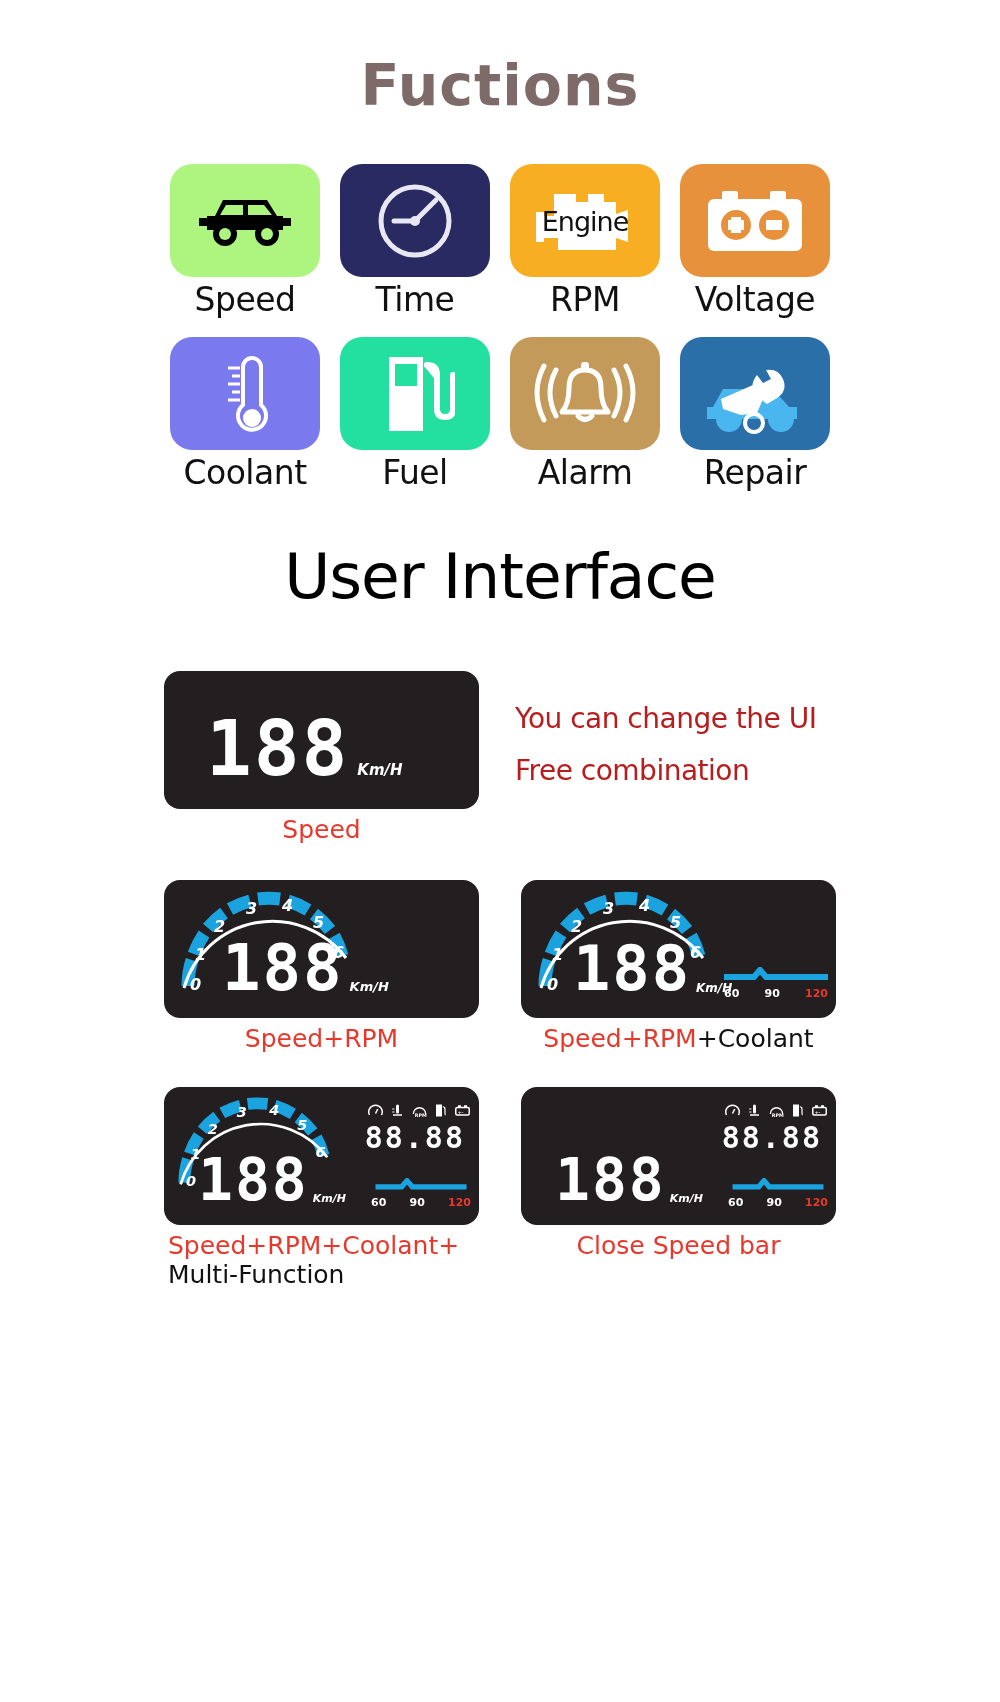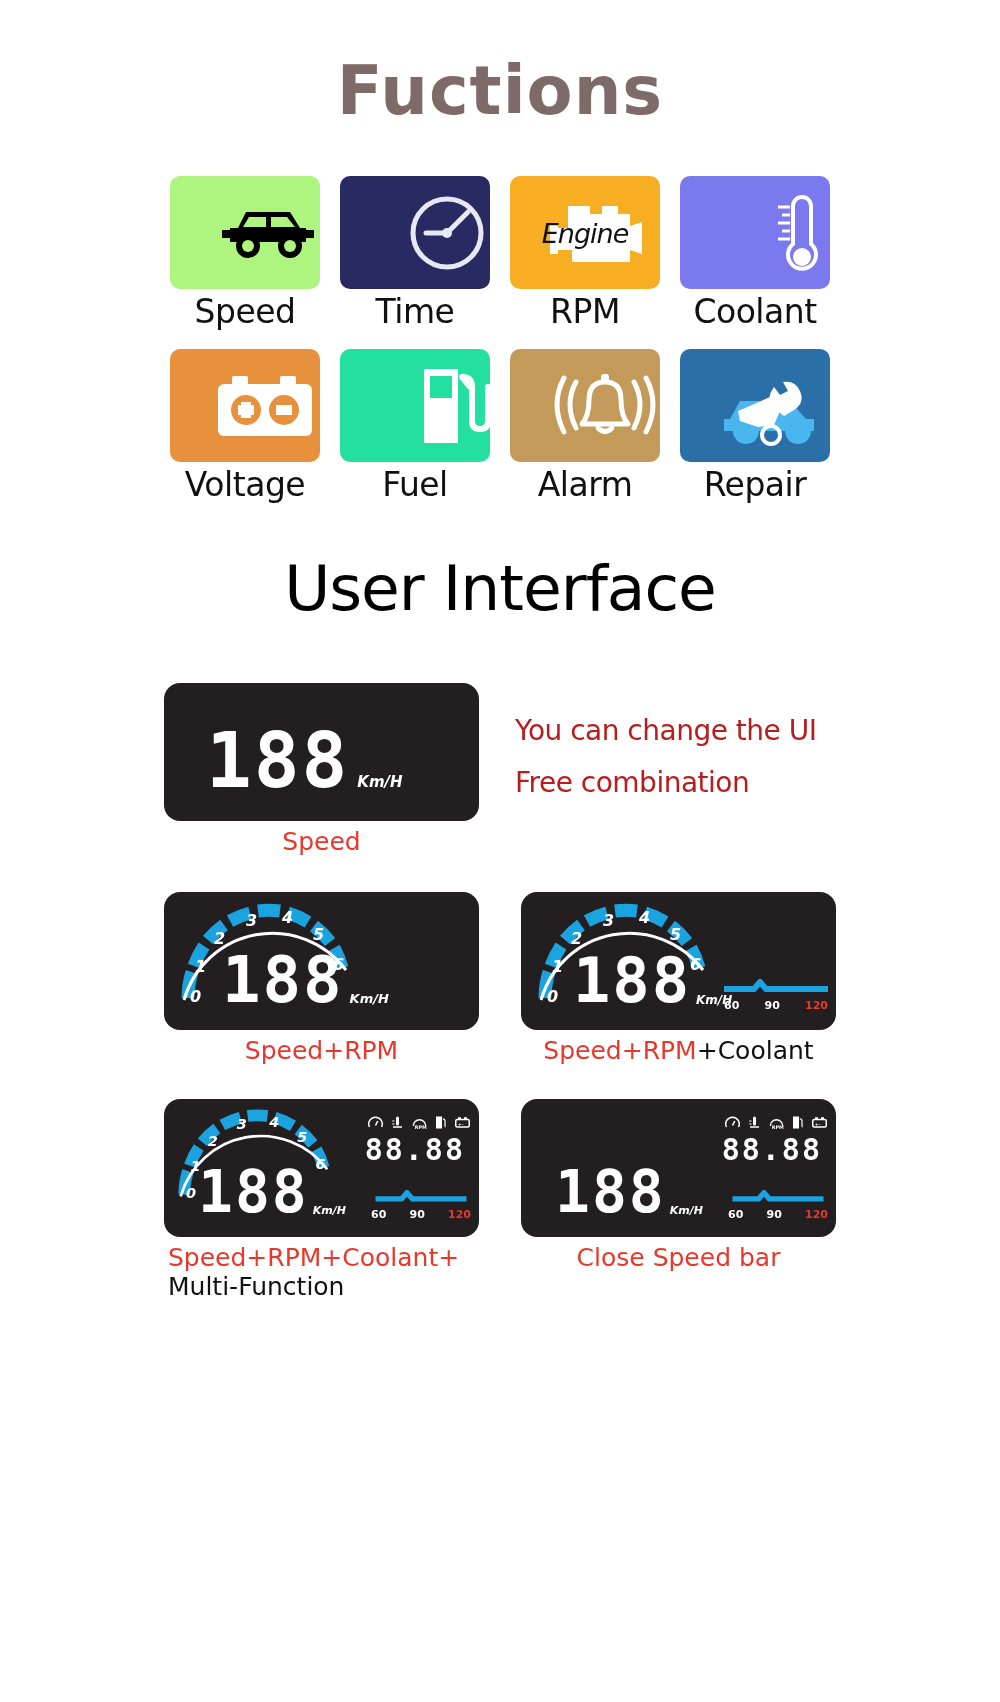--- a/index.html
+++ b/index.html
@@ -7,45 +7,44 @@
     width: 1000px; height: 1702px;
     background: #ffffff;
     font-family: "Liberation Sans", sans-serif;
     position: relative;
     overflow: hidden;
   }
 
   
   .page-title {
     text-align: center;
-    font-size: 67px;
+    font-size: 57px;
     font-weight: bold;
     color: #7d6a69;
     letter-spacing: 1px;
     padding-top: 52px;
     font-family: "DejaVu Sans", sans-serif;
   }
 
   
   .func-grid {
     width: 672px;
     margin: 46px auto 0 auto;
     display: grid;
     grid-template-columns: repeat(4, 150px);
     column-gap: 20px;
     row-gap: 18px;
     justify-content: center;
   }
   .func-cell { width: 150px; }
   .tile {
     width: 150px; height: 113px;
-    border-radius: 10px;
-    display: flex; align-items: center; justify-content: flex-end;
+    border-radius: 22px;
+    display: flex; align-items: center; justify-content: center;
     position: relative;
-    font-style: italic;
   }
   .tile svg { display: block; }
   .func-label {
     text-align: center;
     font-size: 33px;
     color: #111;
     margin-top: 3px;
     font-family: "DejaVu Sans", sans-serif;
     letter-spacing: -0.5px;
   }
@@ -180,50 +179,50 @@
     <div class="tile" style="background:#f8ae22">
       <svg width="122" height="82" viewBox="0 0 122 82">
         <path fill="#fff" d="M30 22 L30 14 L52 14 L52 22 L64 22 L64 14 L80 14 L80 22 L92 22 L92 34 L104 30 L104 62 L92 58 L92 70 L34 70 L34 58 L20 58 L20 62 L12 62 L12 32 L20 32 L20 36 L30 36 Z"></path>
       </svg>
       <span class="engine-word">Engine</span>
     </div>
     <div class="func-label">RPM</div>
   </div>
 
   <div class="func-cell">
+    <div class="tile" style="background:#e8913c">
+      <svg width="110" height="76" viewBox="0 0 110 76">
+        <rect x="22" y="8" width="16" height="9" rx="2" fill="#fff"></rect>
+        <rect x="70" y="8" width="16" height="9" rx="2" fill="#fff"></rect>
+        <rect x="8" y="16" width="94" height="52" rx="6" fill="#fff"></rect>
+        <circle cx="36" cy="42" r="15" fill="#e8913c"></circle>
+        <rect x="31" y="34" width="10" height="16" fill="#fff"></rect>
+        <rect x="28" y="37" width="16" height="10" fill="#fff"></rect>
+        <circle cx="74" cy="42" r="15" fill="#e8913c"></circle>
+        <rect x="66" y="37" width="16" height="10" fill="#fff"></rect>
+      </svg>
+    </div>
+    <div class="func-label">Voltage</div>
+  </div>
+
+  <div class="func-cell">
     <div class="tile" style="background:#7b79ee">
       <svg width="70" height="92" viewBox="0 0 70 92">
         <path d="M42 10 a9 9 0 0 1 9 9 v38 a14 14 0 1 1 -18 0 v-38 a9 9 0 0 1 9 -9 z" fill="none" stroke="#fff" stroke-width="4"></path>
         <circle cx="42" cy="70" r="9" fill="#fff"></circle>
         <g stroke="#fff" stroke-width="3">
           <line x1="18" y1="20" x2="30" y2="20"></line>
           <line x1="22" y1="28" x2="30" y2="28"></line>
           <line x1="18" y1="36" x2="30" y2="36"></line>
           <line x1="22" y1="44" x2="30" y2="44"></line>
           <line x1="18" y1="52" x2="30" y2="52"></line>
         </g>
       </svg>
     </div>
     <div class="func-label">Coolant</div>
-  </div>
-
-  <div class="func-cell">
-    <div class="tile" style="background:#e8913c">
-      <svg width="110" height="76" viewBox="0 0 110 76">
-        <rect x="22" y="8" width="16" height="9" rx="2" fill="#fff"></rect>
-        <rect x="70" y="8" width="16" height="9" rx="2" fill="#fff"></rect>
-        <rect x="8" y="16" width="94" height="52" rx="6" fill="#fff"></rect>
-        <circle cx="36" cy="42" r="15" fill="#e8913c"></circle>
-        <rect x="31" y="34" width="10" height="16" fill="#fff"></rect>
-        <rect x="28" y="37" width="16" height="10" fill="#fff"></rect>
-        <circle cx="74" cy="42" r="15" fill="#e8913c"></circle>
-        <rect x="66" y="37" width="16" height="10" fill="#fff"></rect>
-      </svg>
-    </div>
-    <div class="func-label">Voltage</div>
   </div>
 
   <div class="func-cell">
     <div class="tile" style="background:#23dfa0">
       <svg width="80" height="90" viewBox="0 0 80 90">
         <rect x="14" y="8" width="34" height="74" fill="#fff"></rect>
         <rect x="20" y="15" width="22" height="22" fill="#23dfa0"></rect>
         <path d="M52 16 q10 0 10 10 v34 q0 8 8 8 q8 0 8 -8 v-34" fill="none" stroke="#fff" stroke-width="6" stroke-linecap="round"></path>
         <path d="M52 16 l10 12" stroke="#fff" stroke-width="6" stroke-linecap="round" fill="none"></path>
       </svg>

